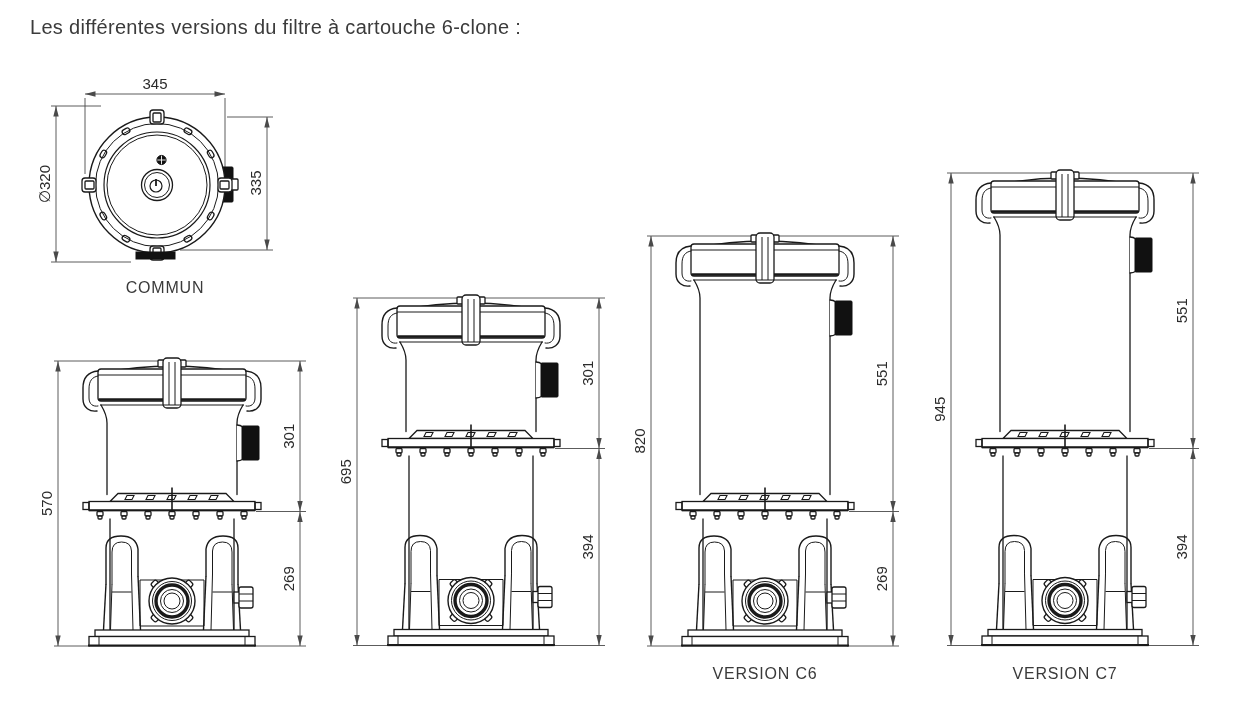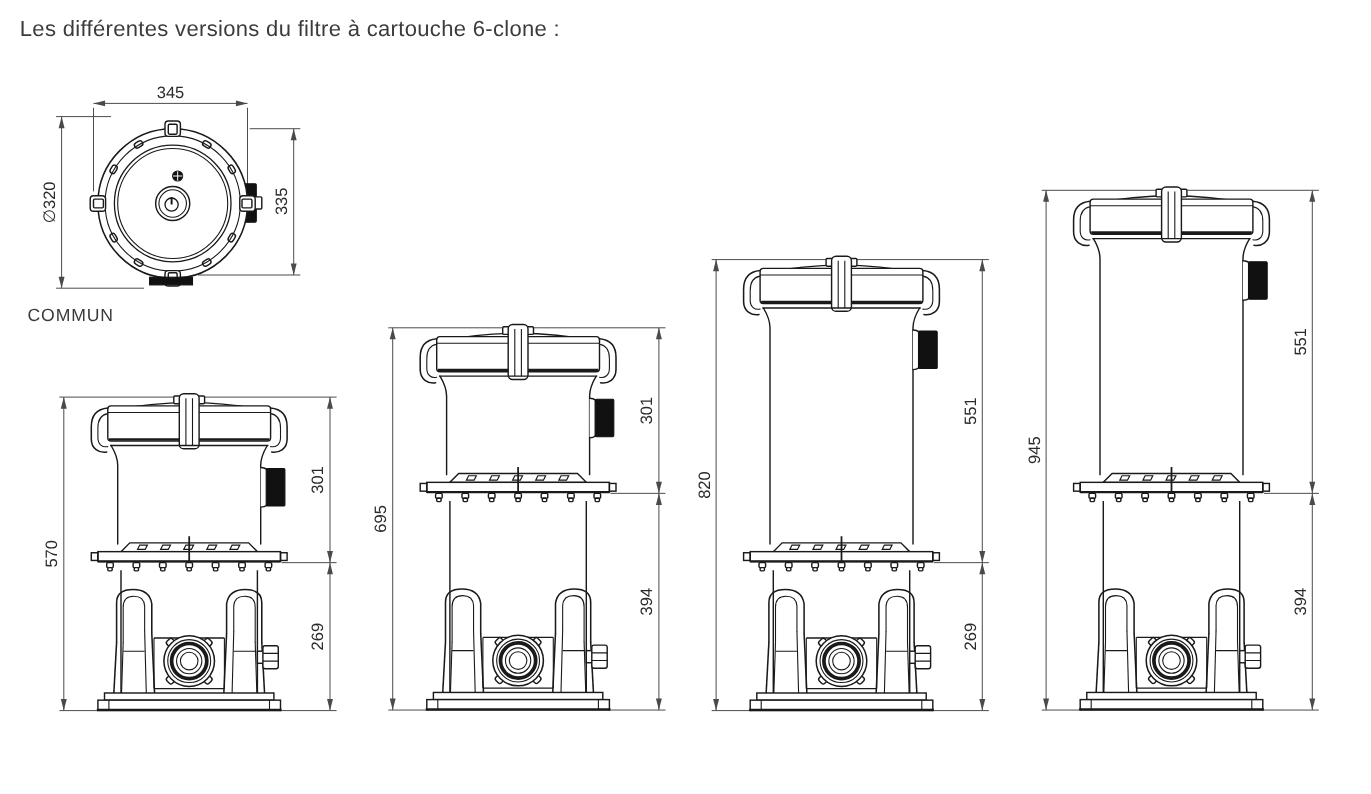--- a/index.html
+++ b/index.html
@@ -1,23 +1,23 @@
 <!DOCTYPE html>
 <html><head>
 <meta charset="utf-8">
 <style>
   html,body{margin:0;padding:0;background:#ffffff;}
   body{width:1246px;height:722px;position:relative;overflow:hidden;
        font-family:"Liberation Sans","DejaVu Sans",sans-serif;}
   .canvas{position:absolute;inset:0;background:#ffffff;}
-  .title{position:absolute;left:18px;top:13px;font-size:20px;line-height:28px;
+  .title{position:absolute;left:30px;top:13px;font-size:20px;line-height:28px;
          color:#3b3b3b;letter-spacing:.3px;}
   figure.fig{position:absolute;margin:0;padding:0;}
   figure.fig svg{display:block;}
-  .cap{display:block;font-size:16px;color:#3a3a3a;
+  .cap{display:block;text-align:center;font-size:16px;color:#3a3a3a;
        letter-spacing:.8px;margin-top:8px;line-height:19px;white-space:nowrap;}
   #fig-commun .cap{margin-top:2px;}
   text.dim{font-size:15px;fill:#2b2b2b;
            font-family:"Liberation Sans","DejaVu Sans",sans-serif;}
   
   #fig-commun{left:25px;top:76px;width:280px;}
   #fig-c3{left:32px;top:355px;width:280px;}
   #fig-c5{left:331px;top:292px;width:280px;}
   #fig-c6{left:625px;top:230px;width:280px;}
   #fig-c7{left:925px;top:167px;width:280px;}
@@ -435,20 +435,21 @@
         <rect x="202" y="362" width="6" height="11" rx="0" fill="#fff" stroke="#1a1a1a" stroke-width="1.3"></rect>
         <rect x="207" y="357" width="14" height="21" rx="2" fill="#fff" stroke="#1a1a1a" stroke-width="1.3"></rect>
         <line x1="207" y1="364" x2="221" y2="364" stroke="#1a1a1a" stroke-width="1"></line>
         <line x1="207" y1="371" x2="221" y2="371" stroke="#1a1a1a" stroke-width="1"></line>
         <rect x="63" y="400" width="154" height="6.5" rx="0" fill="#fff" stroke="#1a1a1a" stroke-width="1.3"></rect>
         <rect x="57" y="406.5" width="166" height="9.5" rx="0" fill="#fff" stroke="#1a1a1a" stroke-width="1.3"></rect>
         <line x1="67" y1="406.5" x2="67" y2="416" stroke="#1a1a1a" stroke-width="1"></line>
         <line x1="213" y1="406.5" x2="213" y2="416" stroke="#1a1a1a" stroke-width="1"></line>
         <line x1="56" y1="415.3" x2="224" y2="415.3" stroke="#1a1a1a" stroke-width="1.8"></line>
       </svg>
+    <figcaption class="cap">VERSION C6</figcaption>
   </figure>
 
   <figure class="fig version-fig" id="fig-c7">
     <svg class="side-svg" width="280" height="488.5" viewBox="0 0 280 488.5">
         <line x1="22" y1="6" x2="274" y2="6" stroke="#4a4a4a" stroke-width="0.9"></line>
         <line x1="224" y1="281.5" x2="274" y2="281.5" stroke="#4a4a4a" stroke-width="0.9"></line>
         <line x1="22" y1="478.5" x2="58" y2="478.5" stroke="#4a4a4a" stroke-width="0.9"></line>
         <line x1="222" y1="478.5" x2="274" y2="478.5" stroke="#4a4a4a" stroke-width="0.9"></line>
         <line x1="26" y1="6" x2="26" y2="478.5" stroke="#4a4a4a" stroke-width="0.9"></line>
         <path d="M26 6 l2.7 10.5 h-5.4 Z" fill="#4a4a4a"></path>
@@ -547,15 +548,16 @@
         <rect x="202" y="424.5" width="6" height="11" rx="0" fill="#fff" stroke="#1a1a1a" stroke-width="1.3"></rect>
         <rect x="207" y="419.5" width="14" height="21" rx="2" fill="#fff" stroke="#1a1a1a" stroke-width="1.3"></rect>
         <line x1="207" y1="426.5" x2="221" y2="426.5" stroke="#1a1a1a" stroke-width="1"></line>
         <line x1="207" y1="433.5" x2="221" y2="433.5" stroke="#1a1a1a" stroke-width="1"></line>
         <rect x="63" y="462.5" width="154" height="6.5" rx="0" fill="#fff" stroke="#1a1a1a" stroke-width="1.3"></rect>
         <rect x="57" y="469" width="166" height="9.5" rx="0" fill="#fff" stroke="#1a1a1a" stroke-width="1.3"></rect>
         <line x1="67" y1="469" x2="67" y2="478.5" stroke="#1a1a1a" stroke-width="1"></line>
         <line x1="213" y1="469" x2="213" y2="478.5" stroke="#1a1a1a" stroke-width="1"></line>
         <line x1="56" y1="477.8" x2="224" y2="477.8" stroke="#1a1a1a" stroke-width="1.8"></line>
       </svg>
+    <figcaption class="cap">VERSION C7</figcaption>
   </figure>
 
 </div>
 
 </body></html>

